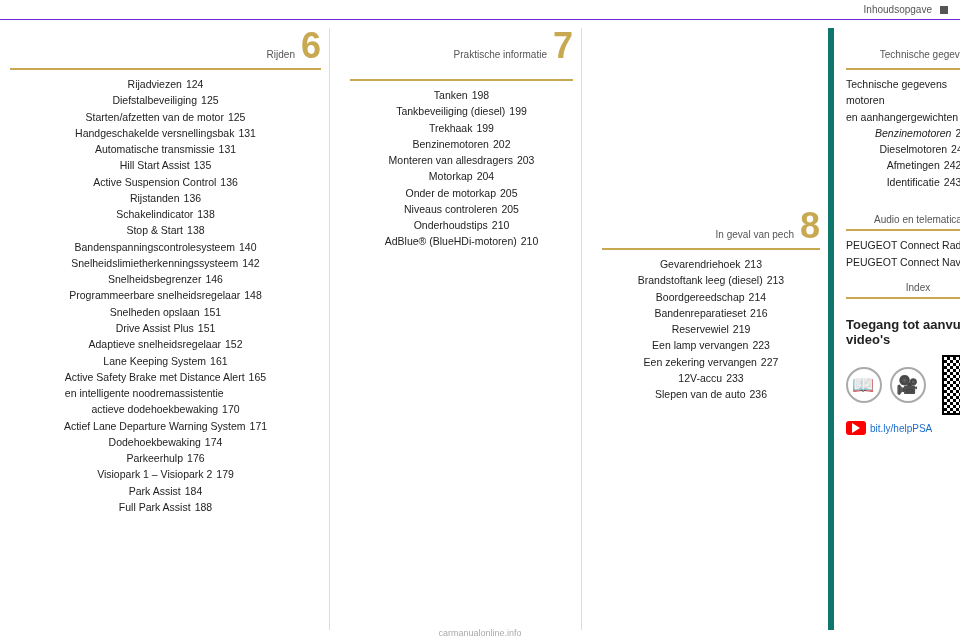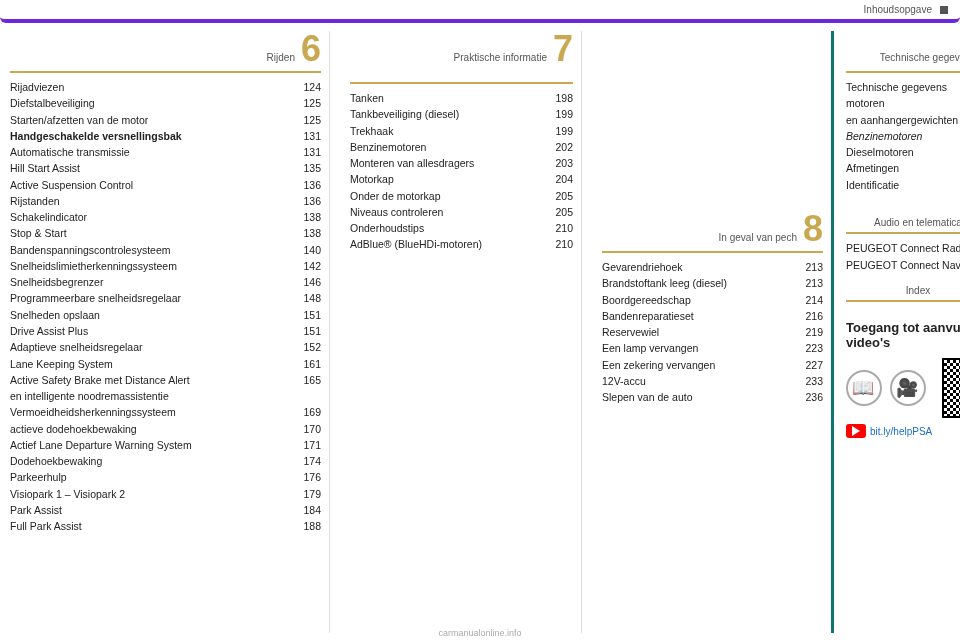--- a/index.html
+++ b/index.html
@@ -10,24 +10,23 @@
       font-size: 11px;
       background: #fff;
       overflow: hidden;
       position: relative;
     }
     .top-bar {
       display: flex;
       justify-content: flex-end;
       align-items: center;
       padding: 4px 12px;
-      border-bottom: 4px solid #6d28d9;
+      border-bottom: 1px solid #6d28d9;
       font-size: 10px;
       color: #555;
-      border-radius: 6px;
     }
     .top-bar-right {
       display: flex;
       align-items: center;
       gap: 8px;
     }
     .small-square {
       width: 8px;
       height: 8px;
       background: #555;
@@ -65,21 +64,21 @@
       line-height: 1;
       margin-left: 6px;
     }
     .section-divider {
       height: 2px;
       background: #c8a951;
       margin-bottom: 6px;
     }
     .toc-row {
       display: flex;
-      justify-content: space-between;
+      justify-content: center;
       line-height: 1.55;
       font-size: 10.5px;
       color: #222;
     }
     .toc-row .page-num {
       color: #222;
       white-space: nowrap;
       margin-left: 4px;
     }
     
@@ -87,21 +86,21 @@
       width: 240px;
       flex-shrink: 0;
       padding: 0 8px;
       border-right: 1px solid #ddd;
     }
     
     .section-8 {
       width: 240px;
       flex-shrink: 0;
       padding: 0 8px;
-      border-right: 3px solid #0f766e;
+      border-right: 6px solid #0f766e;
     }
     .right-col {
       display: flex;
       flex-direction: column;
       flex: 1;
     }
     .tech-section {
       margin-bottom: 16px;
     }
     .audio-section {
@@ -277,21 +276,21 @@
         </div>
         <div class="toc-row">
           <span style="white-space: pre-line;">Diefstalbeveiliging</span>
           <span class="page-num">125</span>
         </div>
         <div class="toc-row">
           <span style="white-space: pre-line;">Starten/afzetten van de motor</span>
           <span class="page-num">125</span>
         </div>
         <div class="toc-row">
-          <span style="white-space: pre-line; font-weight: bold;">Handgeschakelde versnellingsbak</span>
+          <span style="white-space: pre-line;">Handgeschakelde versnellingsbak</span>
           <span class="page-num">131</span>
         </div>
         <div class="toc-row">
           <span style="white-space: pre-line;">Automatische transmissie</span>
           <span class="page-num">131</span>
         </div>
         <div class="toc-row">
           <span style="white-space: pre-line;">Hill Start Assist</span>
           <span class="page-num">135</span>
         </div>
@@ -340,24 +339,20 @@
           <span class="page-num">152</span>
         </div>
         <div class="toc-row">
           <span style="white-space: pre-line;">Lane Keeping System</span>
           <span class="page-num">161</span>
         </div>
         <div class="toc-row">
           <span style="white-space: pre-line;">Active Safety Brake met Distance Alert
 en intelligente noodremassistentie</span>
           <span class="page-num">165</span>
-        </div>
-        <div class="toc-row">
-          <span style="white-space: pre-line;">Vermoeidheidsherkenningssysteem</span>
-          <span class="page-num">169</span>
         </div>
         <div class="toc-row">
           <span style="white-space: pre-line;">actieve dodehoekbewaking</span>
           <span class="page-num">170</span>
         </div>
         <div class="toc-row">
           <span style="white-space: pre-line;">Actief Lane Departure Warning System</span>
           <span class="page-num">171</span>
         </div>
         <div class="toc-row">

